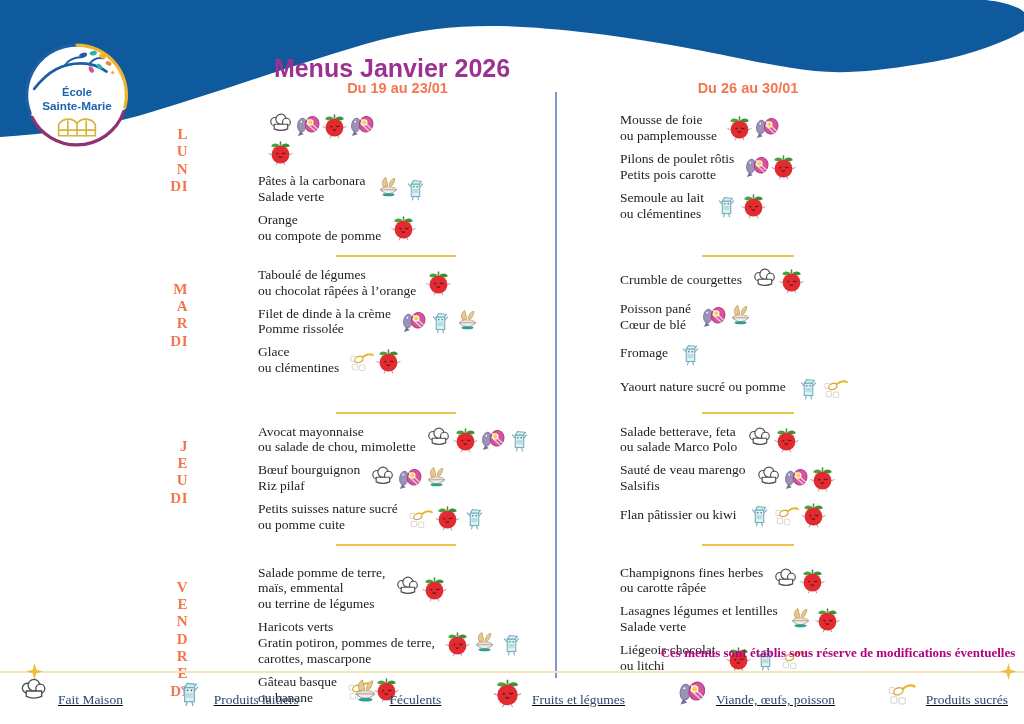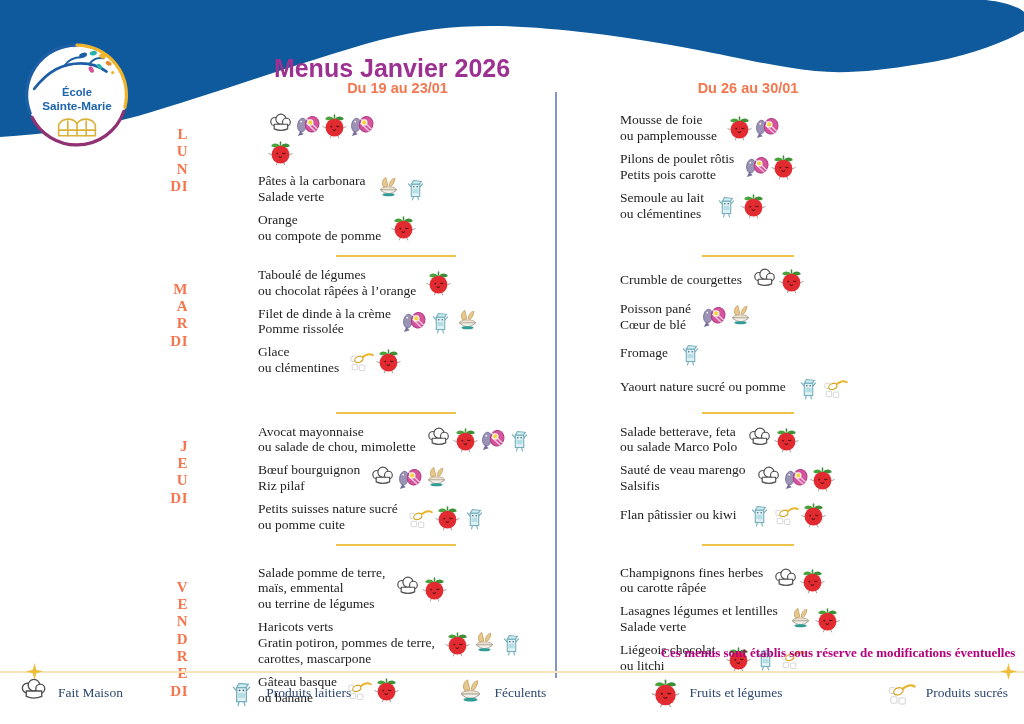--- a/index.html
+++ b/index.html
@@ -40,21 +40,21 @@
   .sep-right{margin-left:246px;width:92px;}
 
   #note{position:absolute;top:645px;left:636px;width:404px;text-align:center;
         font-weight:bold;font-size:13px;color:var(--note);}
   #legend-line{position:absolute;top:671px;left:0;width:1024px;height:2px;background:var(--paleline);}
   .sparkle{position:absolute;width:17px;height:17px;}
   #sparkle-left{left:26px;top:663px;}
   #sparkle-right{left:1000px;top:663px;}
   #legend{position:absolute;top:677px;left:18px;width:990px;display:flex;
           align-items:center;justify-content:space-between;}
-  .legend-item{display:flex;align-items:center;}
+  .legend-item{display:flex;align-items:flex-end;text-decoration:underline;}
   .legend-item .ic{width:31px;height:31px;margin-right:9px;}
   .legend-label{font-size:13.5px;color:var(--legend-ink);}
 </style>
 </head>
 <body>
 
 <div id="page">
 
   <svg id="banner" width="1024" height="140" viewBox="0 0 1024 140">
     <path d="M0,0 L986,0 C1004,2 1017,6 1024,12 L1024,31 C1000,44 965,57 920,64
@@ -1038,20 +1038,37 @@
             <circle cx="16" cy="18.5" r="10.6" fill="#e12b30"></circle>
             <circle cx="12.2" cy="17.3" r="1.15" fill="#5a1414"></circle>
             <path d="M18.3 16.8 q1.6 1.2 3.2 0 M14.2 21 q1.6 1.6 3.2 0" stroke="#5a1414" stroke-width="1.2" fill="none" stroke-linecap="round"></path>
           </svg>
         </span>
       <span class="legend-label">Fruits et légumes</span>
     </span>
     <span class="legend-item">
       <span class="ic">
           <svg viewBox="0 0 32 32">
+            <g>
+              <ellipse cx="9.5" cy="15.5" rx="5.2" ry="8.2" fill="#9a93b5" stroke="#756d99" stroke-width="1" transform="rotate(8 9.5 15.5)"></ellipse>
+              <path d="M7.5 22.5 L4.5 28.5 L11.5 26.5 Z" fill="#756d99"></path>
+              <circle cx="8.6" cy="11.5" r="1" fill="#ffffff"></circle>
+            </g>
+            <g>
+              <ellipse cx="21.5" cy="14.5" rx="8" ry="9.3" fill="#d6549c" stroke="#b23b85" stroke-width="1.2" transform="rotate(14 21.5 14.5)"></ellipse>
+              <path d="M15.5 8.5 L28 20.5 M14.8 13 L25.5 23" stroke="#f3c9e2" stroke-width="1.6" fill="none"></path>
+              <circle cx="19.3" cy="12.3" r="3.2" fill="#f6d23c" stroke="#ffffff" stroke-width="1.2"></circle>
+            </g>
+          </svg>
+        </span>
+      <span class="legend-label">Viande, œufs, poisson</span>
+    </span>
+    <span class="legend-item">
+      <span class="ic">
+          <svg viewBox="0 0 32 32">
             <g fill="#ffffff" stroke="#cfcfcf" stroke-width="1">
               <rect x="3.5" y="11" width="6" height="6" rx="1"></rect>
               <rect x="5" y="20.5" width="6.4" height="6.4" rx="1"></rect>
               <rect x="13.5" y="21.5" width="6.4" height="6.4" rx="1"></rect>
             </g>
             <path d="M15.5 13.5 C21 9 26.5 7.8 29.5 9.8" stroke="#e9b52d" stroke-width="2.3" fill="none" stroke-linecap="round"></path>
             <ellipse cx="12.8" cy="14.8" rx="5" ry="3.5" fill="#ffffff" stroke="#d9a520" stroke-width="1.3" transform="rotate(-22 12.8 14.8)"></ellipse>
           </svg>
         </span>
       <span class="legend-label">Produits sucrés</span>

